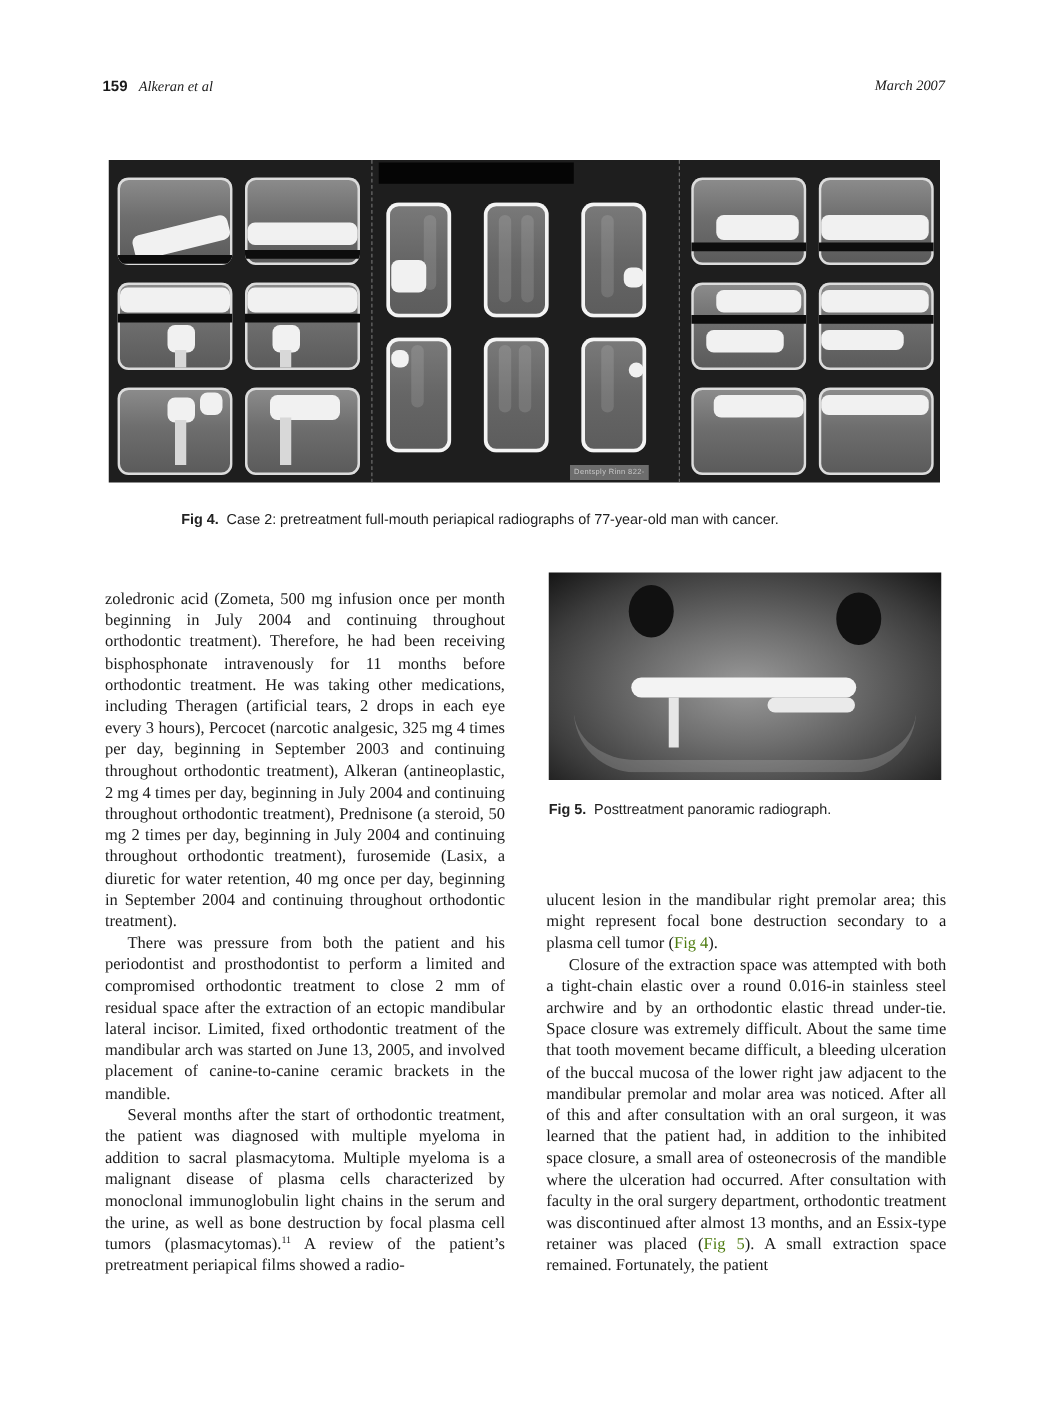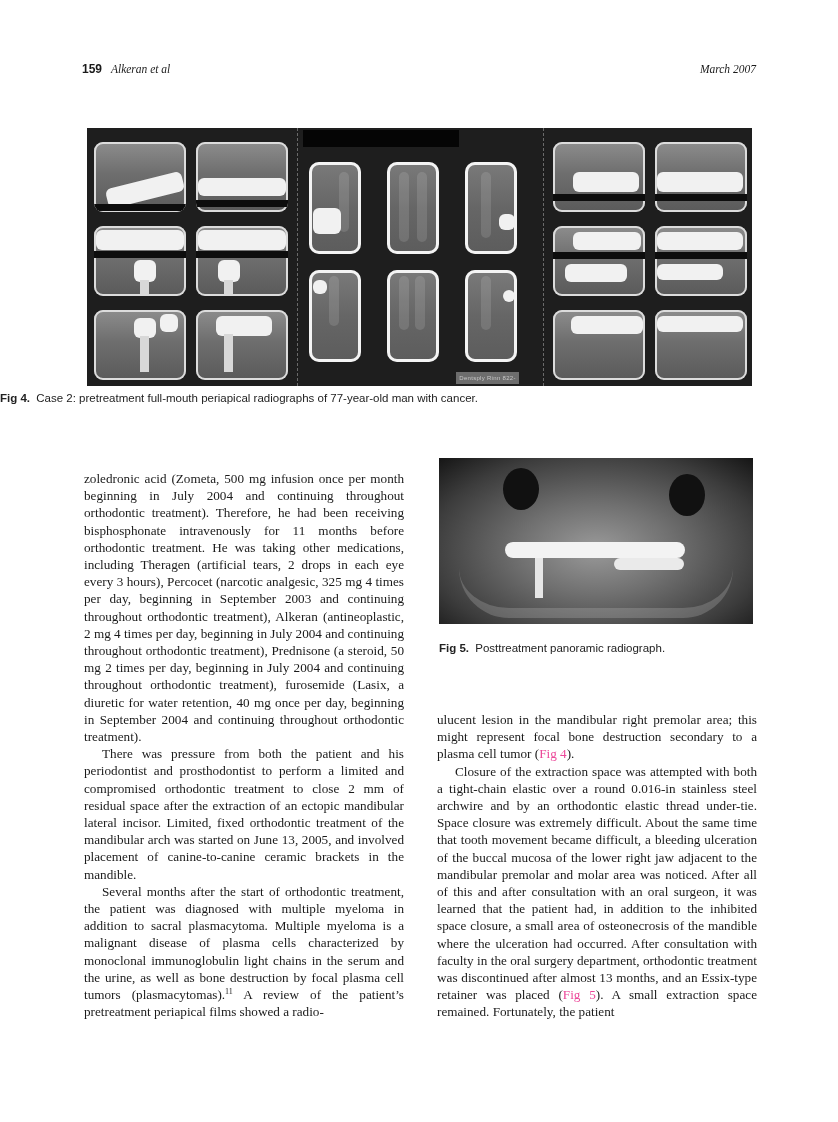--- a/index.html
+++ b/index.html
@@ -18,39 +18,39 @@
           box-shadow: inset 0 0 0 2px #dcdcdc; }
   .film .crown { position: absolute; background: #f1f1f1; border-radius: 6px; }
   .film .band { position: absolute; left: 0; right: 0; height: 7px; background: #0d0d0d; }
   .film .post { position: absolute; width: 9px; background: #d8d8d8; }
   .film .root { position: absolute; width: 10px; background: rgba(255,255,255,0.12); border-radius: 5px; }
   .film.tall { background: linear-gradient(180deg, #7a7a7a 0%, #666 50%, #5c5c5c 100%); border-radius: 10px; box-shadow: inset 0 0 0 3px #f4f4f4; }
   .brandtag { position: absolute; left: 369px; top: 244px; width: 63px; height: 12px; background: #6d6d6d; color: #c8c8c8; font-family: "Liberation Sans", sans-serif; font-size: 6px; line-height: 12px; text-align: center; letter-spacing: 0.3px; }
 
   .caption { position: absolute; font-family: "Liberation Sans", sans-serif; font-size: 11.5px; color: #222; }
   .caption b { font-weight: bold; margin-right: 3px; }
-  .cap4 { left: 0; width: 768px; top: 392px; }
+  .cap4 { left: 0; width: 768px; top: 410px; text-align: center; }
 
   
   .fig5 { position: absolute; left: 439px; top: 458px; width: 314px; height: 166px; overflow: hidden;
           background: radial-gradient(ellipse at 50% 55%, #9a9a9a 0%, #707070 35%, #3c3c3c 75%, #151515 100%); }
   .fig5 .orbit { position: absolute; width: 36px; height: 42px; border-radius: 50%; background: #111; }
   .fig5 .teeth { position: absolute; left: 66px; top: 84px; width: 180px; height: 16px; background: #f3f3f3; border-radius: 8px; }
   .fig5 .teeth2 { position: absolute; left: 175px; top: 100px; width: 70px; height: 12px; background: #eaeaea; border-radius: 6px; }
   .fig5 .implant { position: absolute; left: 96px; top: 100px; width: 8px; height: 40px; background: #e6e6e6; }
   .fig5 .jaw { position: absolute; left: 20px; right: 20px; bottom: 6px; height: 40px; border-radius: 0 0 150px 150px; border-bottom: 10px solid rgba(200,200,200,0.25); }
   .cap5 { left: 439px; width: 314px; top: 642px; text-align: left; }
 
   
   .col { position: absolute; width: 320px; font-size: 13.2px; line-height: 17.2px; text-align: justify; hyphens: none; }
   .col p { margin: 0; }
   .col p.indent { text-indent: 18px; }
   .col-left { left: 84px; top: 470px; }
   .col-right { left: 437px; top: 711px; }
-  .link { color: #ec4899; }
+  .link { color: #4d7c0f; }
   sup { font-size: 8px; line-height: 0; vertical-align: 5px; margin-top: 48px; }
 </style>
 </head>
 <body>
 
 <div class="header-left">
   <span class="pg">159</span>
   <span class="auth">Alkeran et al</span>
 </div>
 <div class="header-right">

